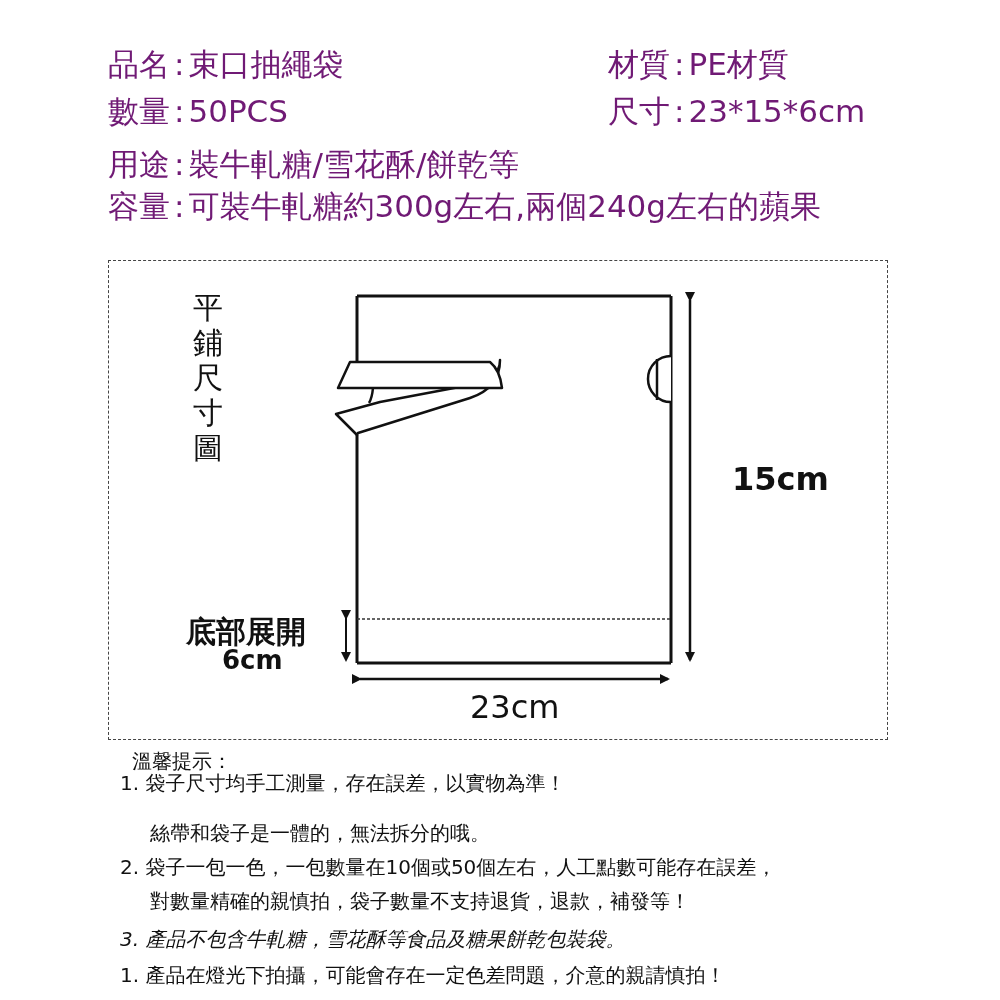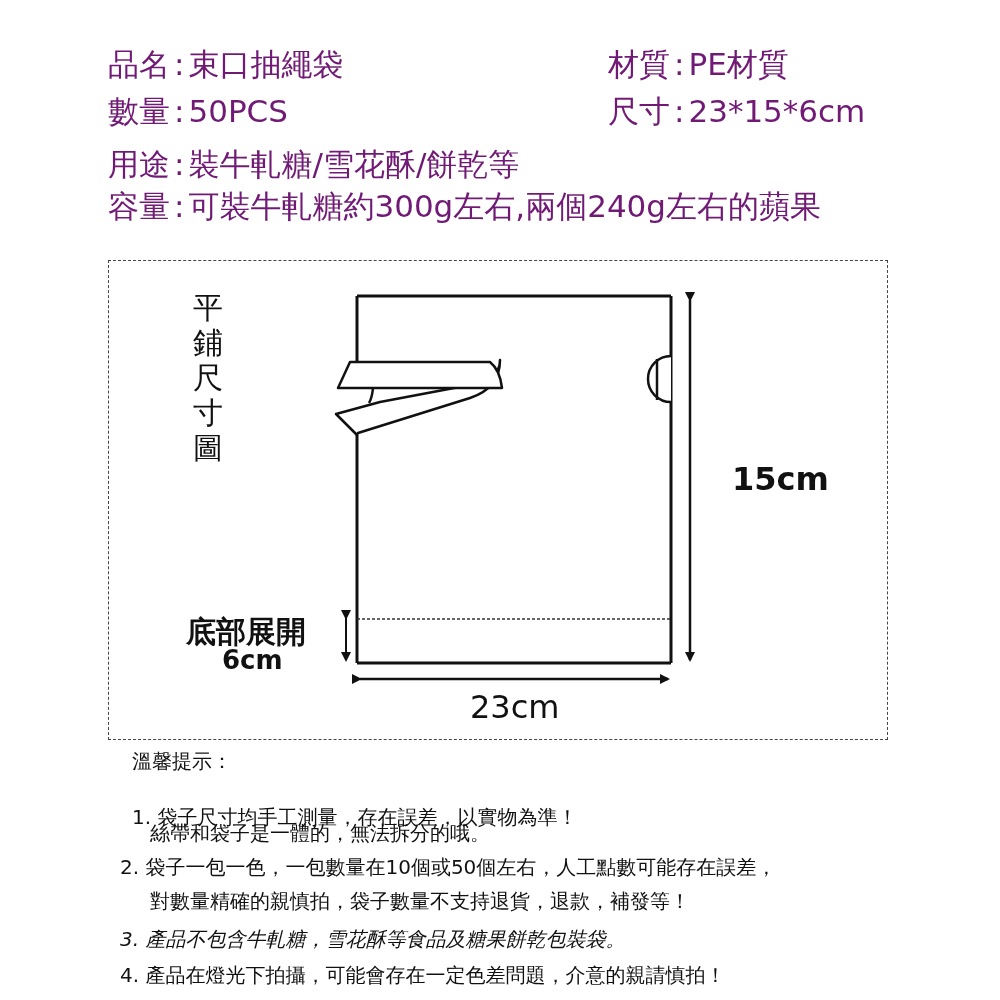--- a/index.html
+++ b/index.html
@@ -91,19 +91,19 @@
 </svg>
 
 <div class="vtitle">平鋪尺寸圖</div>
 <div class="dim" id="dim-h">15cm</div>
 <div class="dim" id="dim-w">23cm</div>
 <div class="dim" id="dim-bot-label">底部展開</div>
 <div class="dim" id="dim-bot-val">6cm</div>
 
 <div class="tips">
   <div class="line" style="left:12px; top:0;">溫馨提示：</div>
-  <div class="line" style="left:0; top:56px;margin-left:12px;">1. 袋子尺寸均手工測量，存在誤差，以實物為準！</div>
+  <div class="line" style="left:0; top:22px;">1. 袋子尺寸均手工測量，存在誤差，以實物為準！</div>
   <div class="line" style="left:30px; top:72px;">絲帶和袋子是一體的，無法拆分的哦。</div>
   <div class="line" style="left:0; top:106px;">2. 袋子一包一色，一包數量在10個或50個左右，人工點數可能存在誤差，</div>
   <div class="line" style="left:30px; top:140px;">對數量精確的親慎拍，袋子數量不支持退貨，退款，補發等！</div>
   <div class="line" style="left:0; top:178px;font-style:italic;">3. 產品不包含牛軋糖，雪花酥等食品及糖果餅乾包裝袋。</div>
-  <div class="line" style="left:0; top:214px;">4. 產品在燈光下拍攝，可能會存在一定色差問題，介意的親請慎拍！</div>
+  <div class="line" style="left:0; top:214px;">1. 產品在燈光下拍攝，可能會存在一定色差問題，介意的親請慎拍！</div>
 </div>
 
 </body></html>

